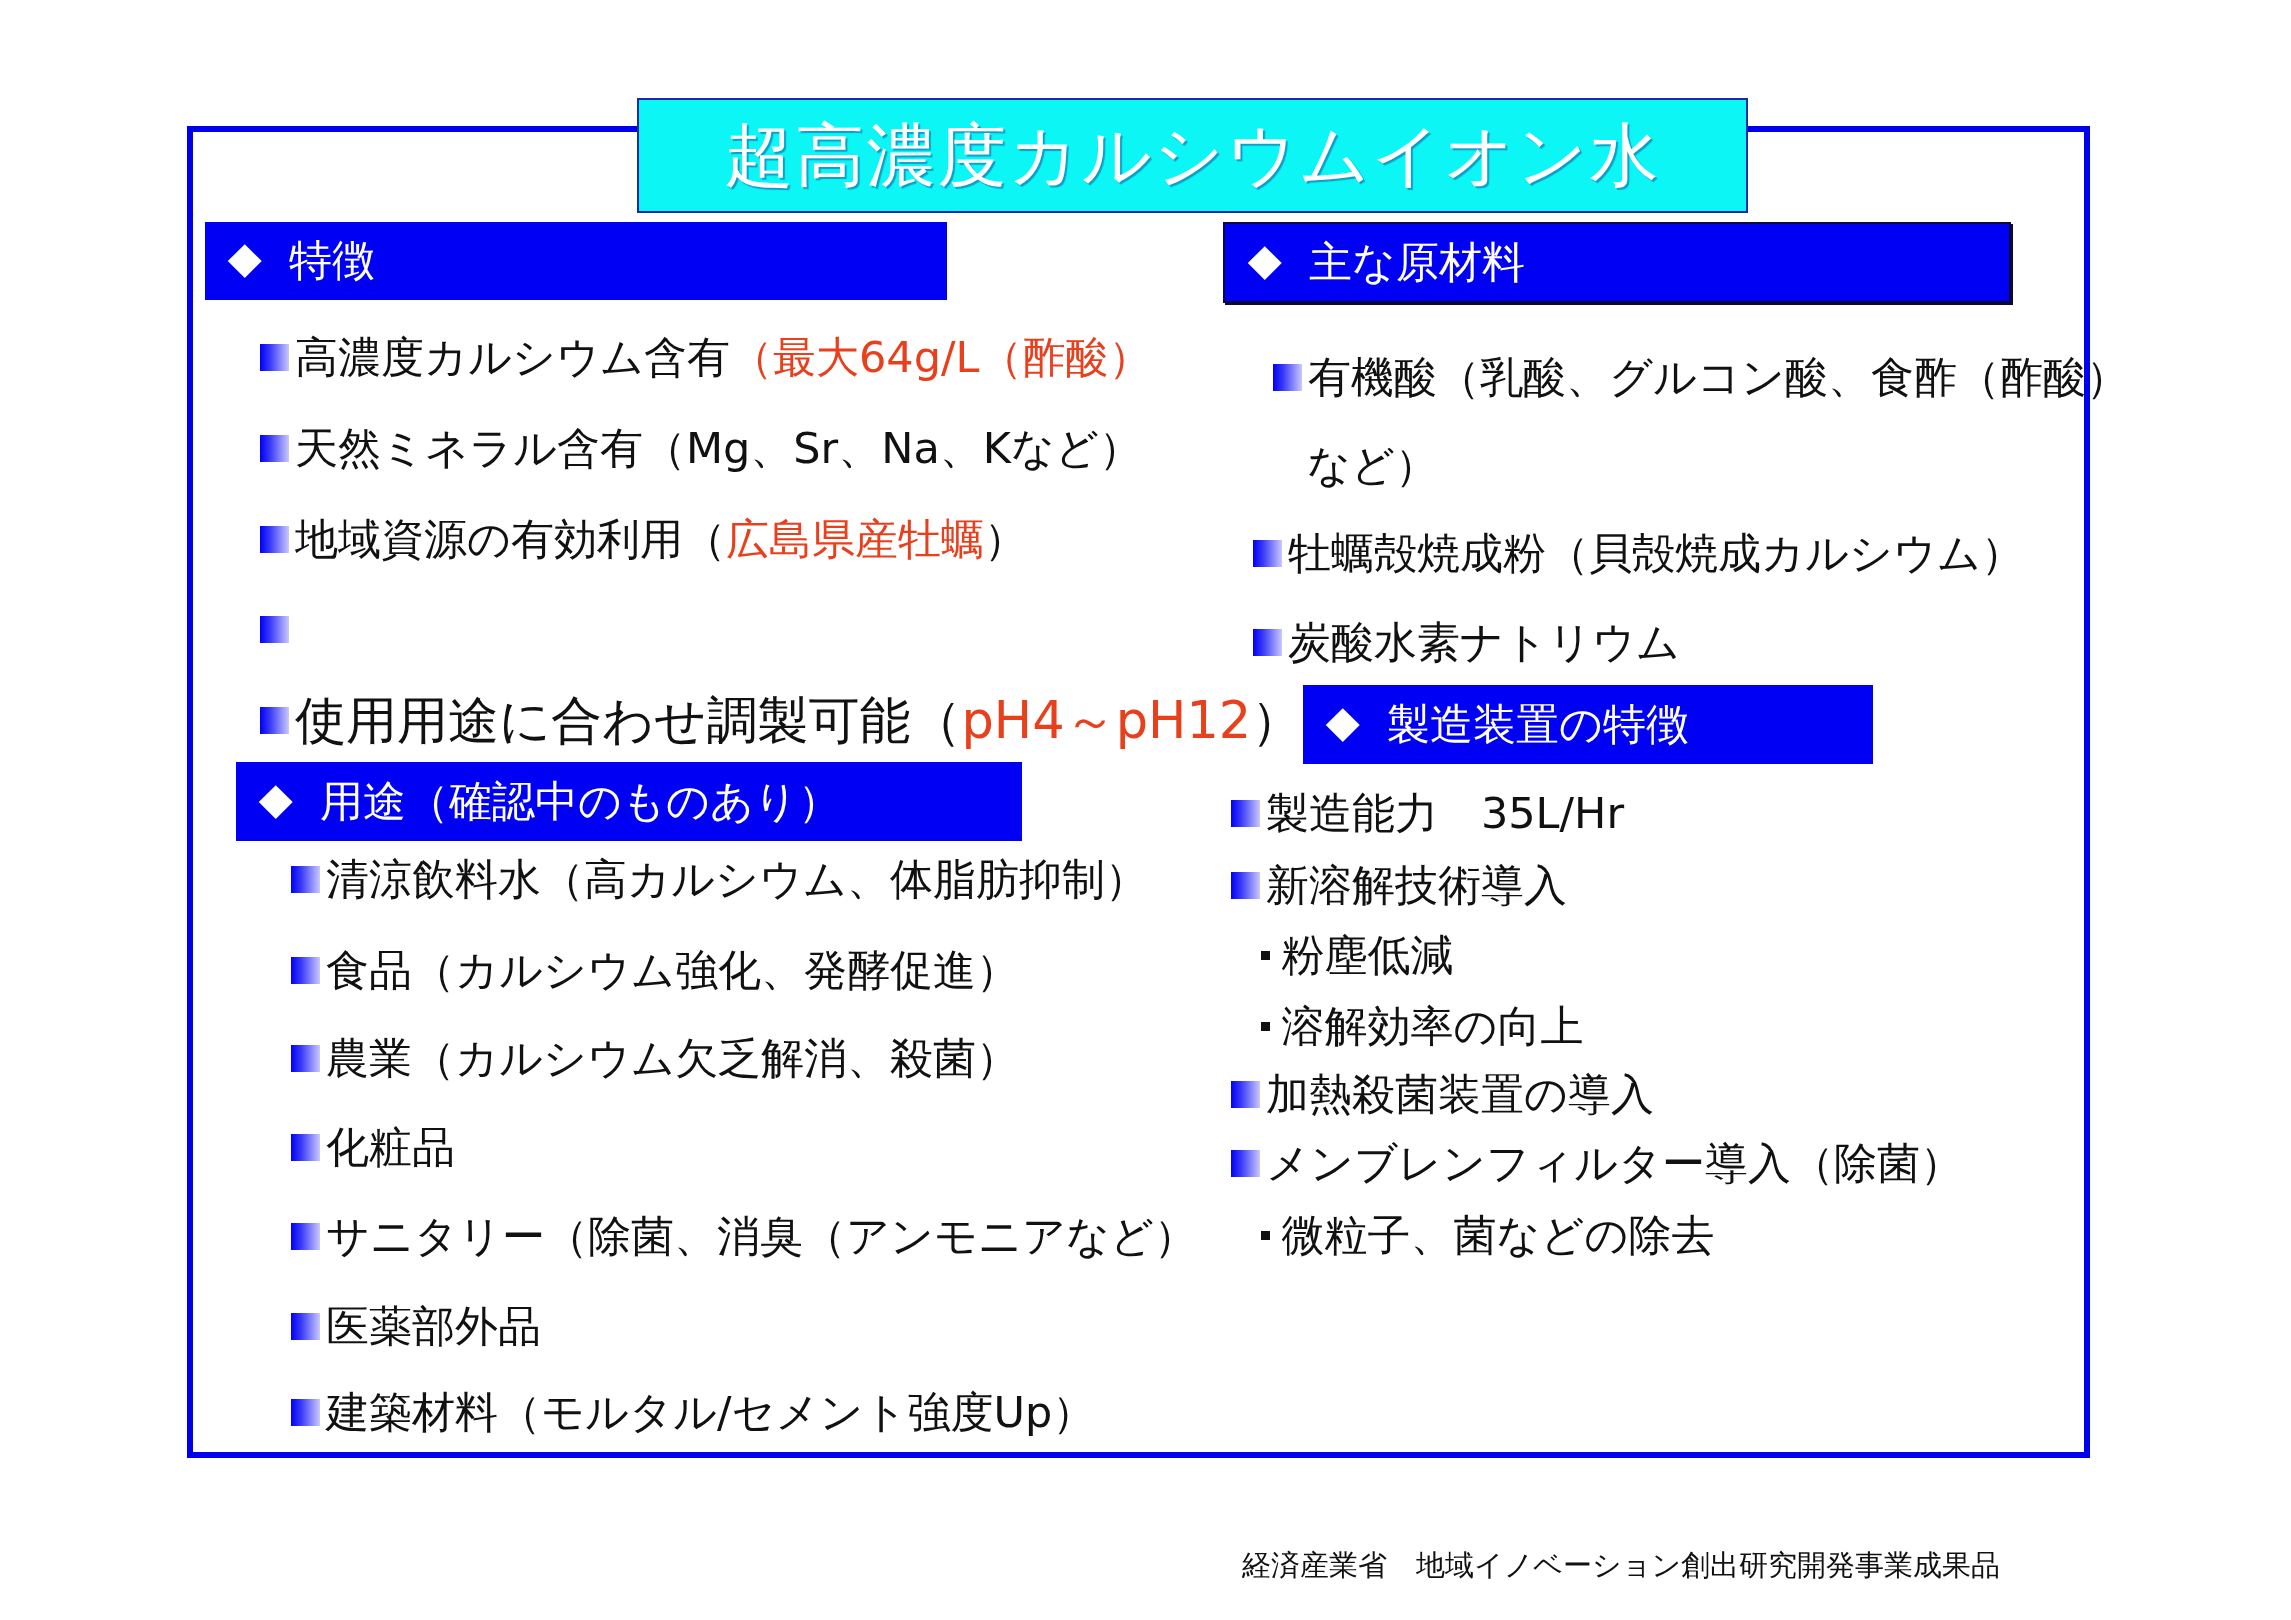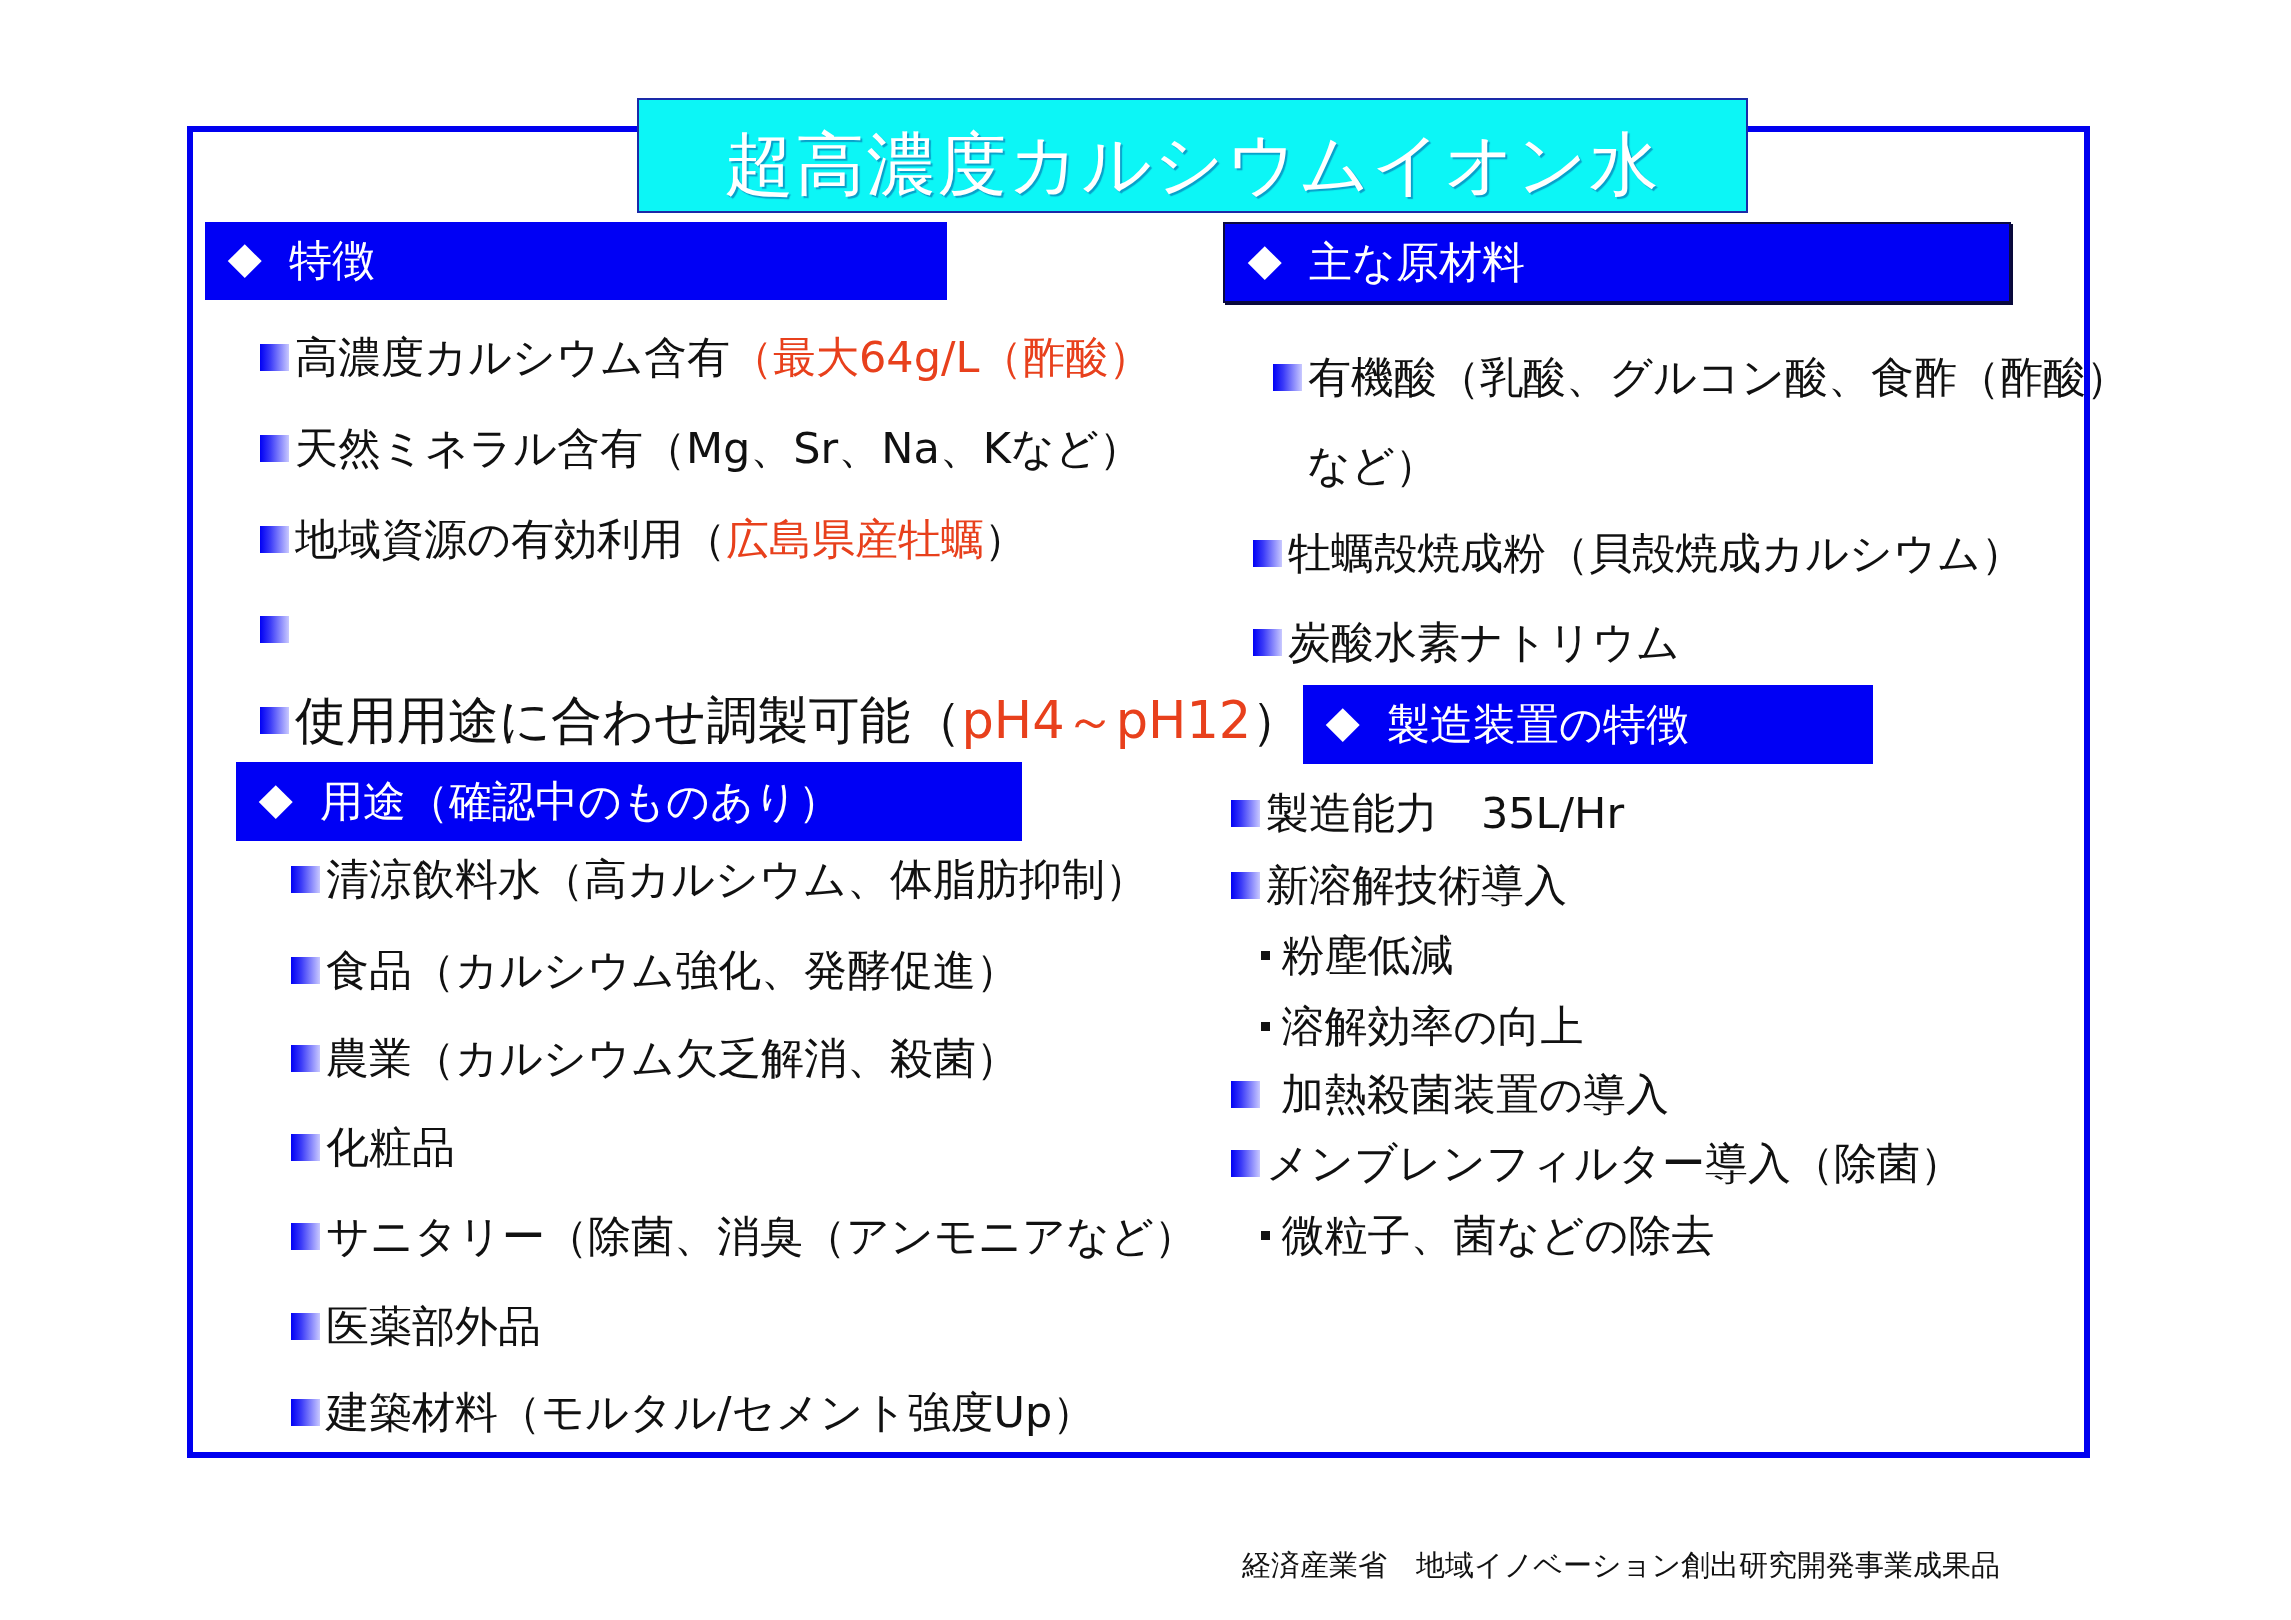--- a/index.html
+++ b/index.html
@@ -2,21 +2,21 @@
 <html><head>
   <meta charset="utf-8">
   <style>
     html, body { margin: 0; padding: 0; background: #ffffff; }
     body { width: 2292px; height: 1620px; position: relative; overflow: hidden;
            font-family: "DejaVu Sans", "Liberation Sans", sans-serif; color: #111111; }
     .frame { position: absolute; left: 187px; top: 126px; width: 1903px; height: 1332px;
              box-sizing: border-box; border: 6.9px solid #0000F0; background: #ffffff; }
     .title-box { position: absolute; left: 637px; top: 98px; width: 1111px; height: 115px;
                  box-sizing: border-box; background: #0CF6F6; border: 2px solid #1A2AA8;
-                 display: flex; align-items: flex-end; justify-content: center; z-index: 2; }
+                 display: flex; align-items: center; justify-content: center; z-index: 2; }
     .title-text { color: #ffffff; font-size: 69px; letter-spacing: 2px;
                   text-shadow: 2px 2px 1px rgba(0,0,120,0.35); white-space: nowrap; }
     .sec-header { position: absolute; background: #0000F5; color: #ffffff; box-sizing: border-box;
                   display: flex; align-items: center; padding-left: 23.5px; font-size: 43px;
                   white-space: nowrap; z-index: 2; }
     .sec-header.outlined { border: 2px solid #0A0A40; box-shadow: 2px 2px 0 #08083a; }
     .diamond { display: inline-block; width: 33px; height: 33px; margin-right: 27.4px; position: relative; }
     .diamond::before { content: ""; position: absolute; left: 4.9px; top: 4.9px; width: 23.5px; height: 23.5px;
                        background: #ffffff; transform: rotate(45deg); }
     .item { position: absolute; display: flex; align-items: center; white-space: nowrap;
@@ -137,21 +137,21 @@
   <span>新溶解技術導入</span>
 </div>
 <div class="item" style="left:1255px; top:926px;">
   <span class="dot"></span>
   <span>粉塵低減</span>
 </div>
 <div class="item" style="left:1255px; top:997px;">
   <span class="dot"></span>
   <span>溶解効率の向上</span>
 </div>
-<div class="item" style="left:1231px; top:1065px;gap:15px;">
+<div class="item" style="left:1231px; top:1065px;">
   <span class="bullet"></span>
   <span>加熱殺菌装置の導入</span>
 </div>
 <div class="item" style="left:1231px; top:1134px;">
   <span class="bullet"></span>
   <span>メンブレンフィルター導入（除菌）</span>
 </div>
 <div class="item" style="left:1255px; top:1206px;align-items:center;">
   <span class="dot"></span>
   <span>微粒子、菌などの除去</span>

